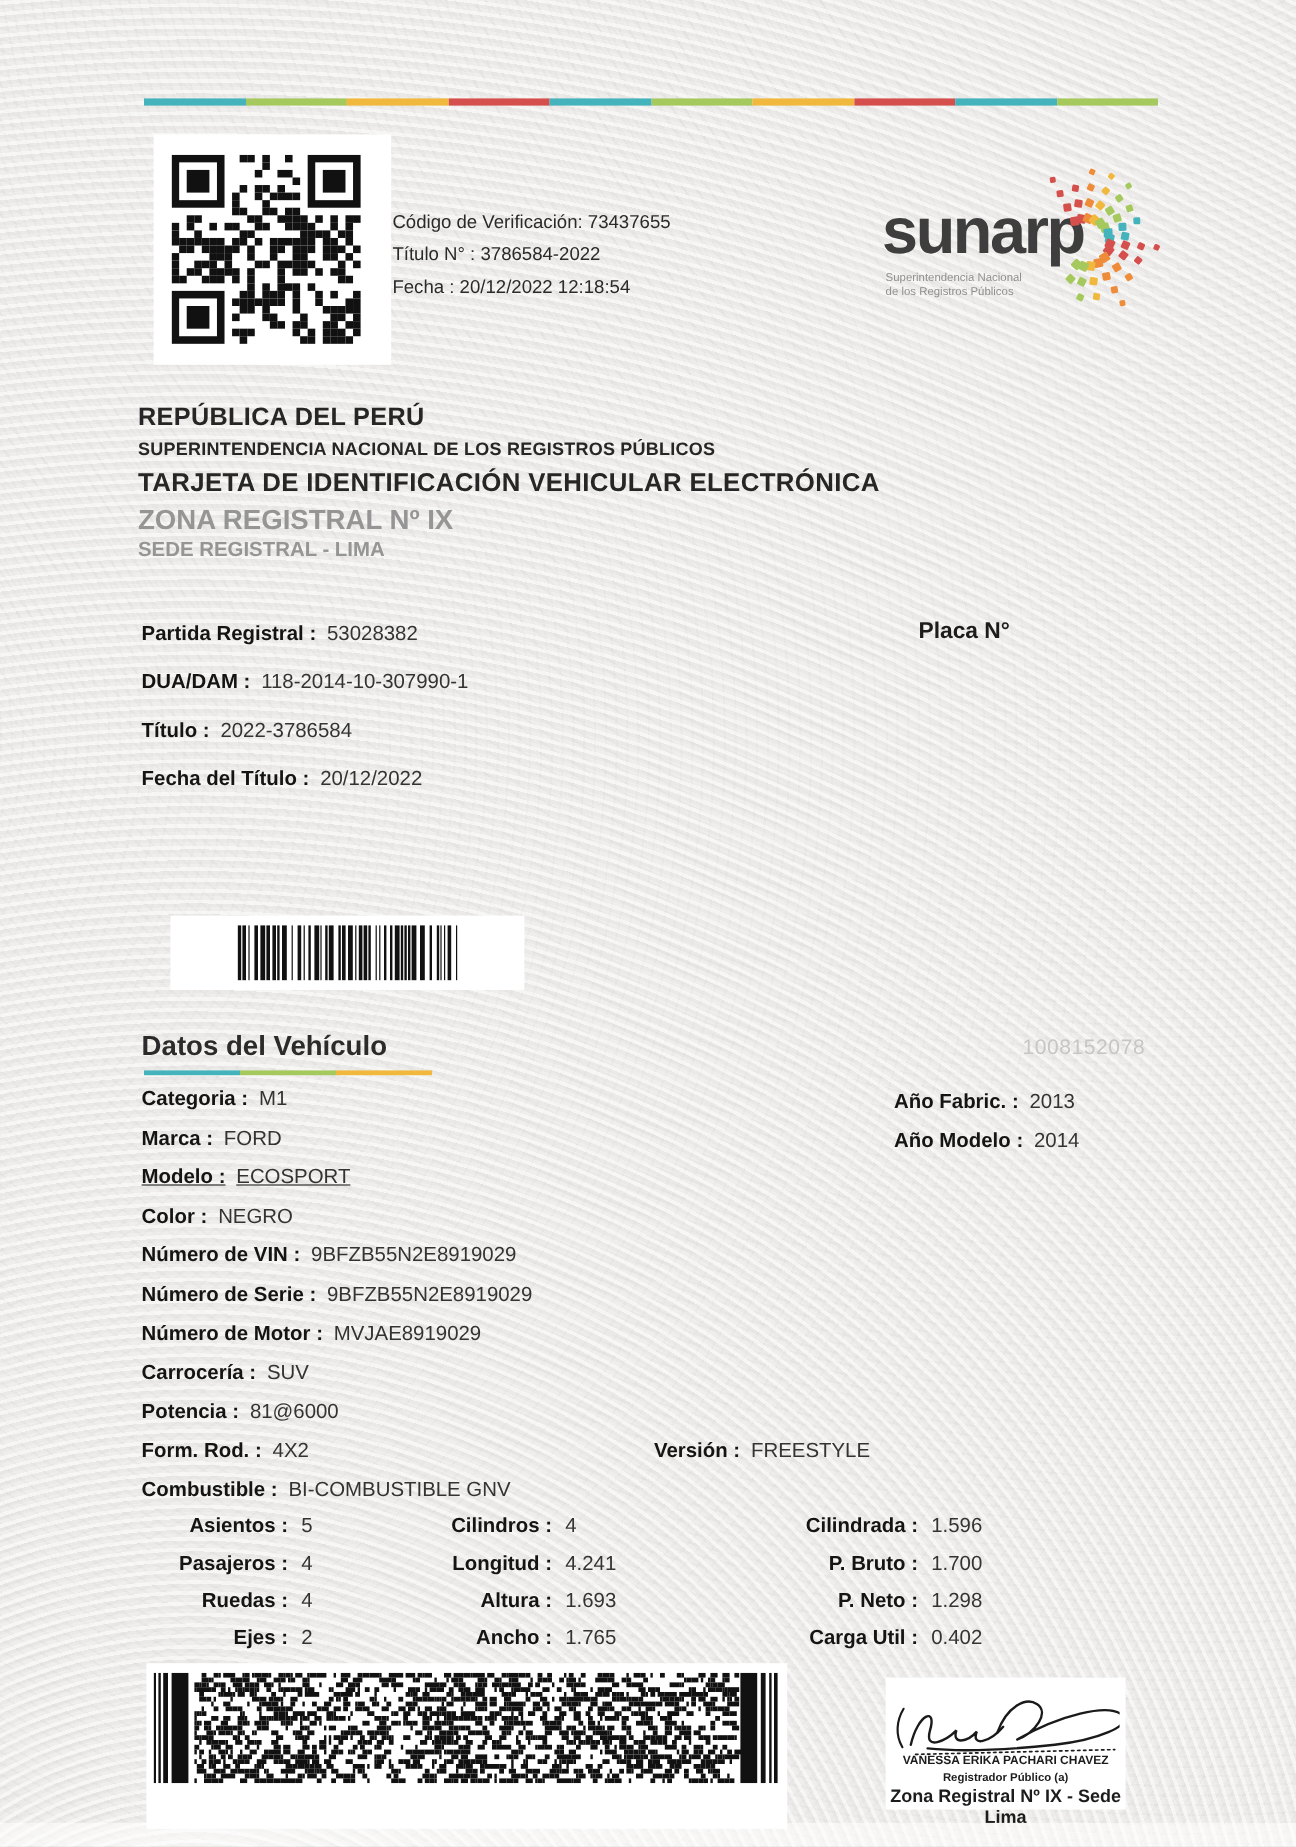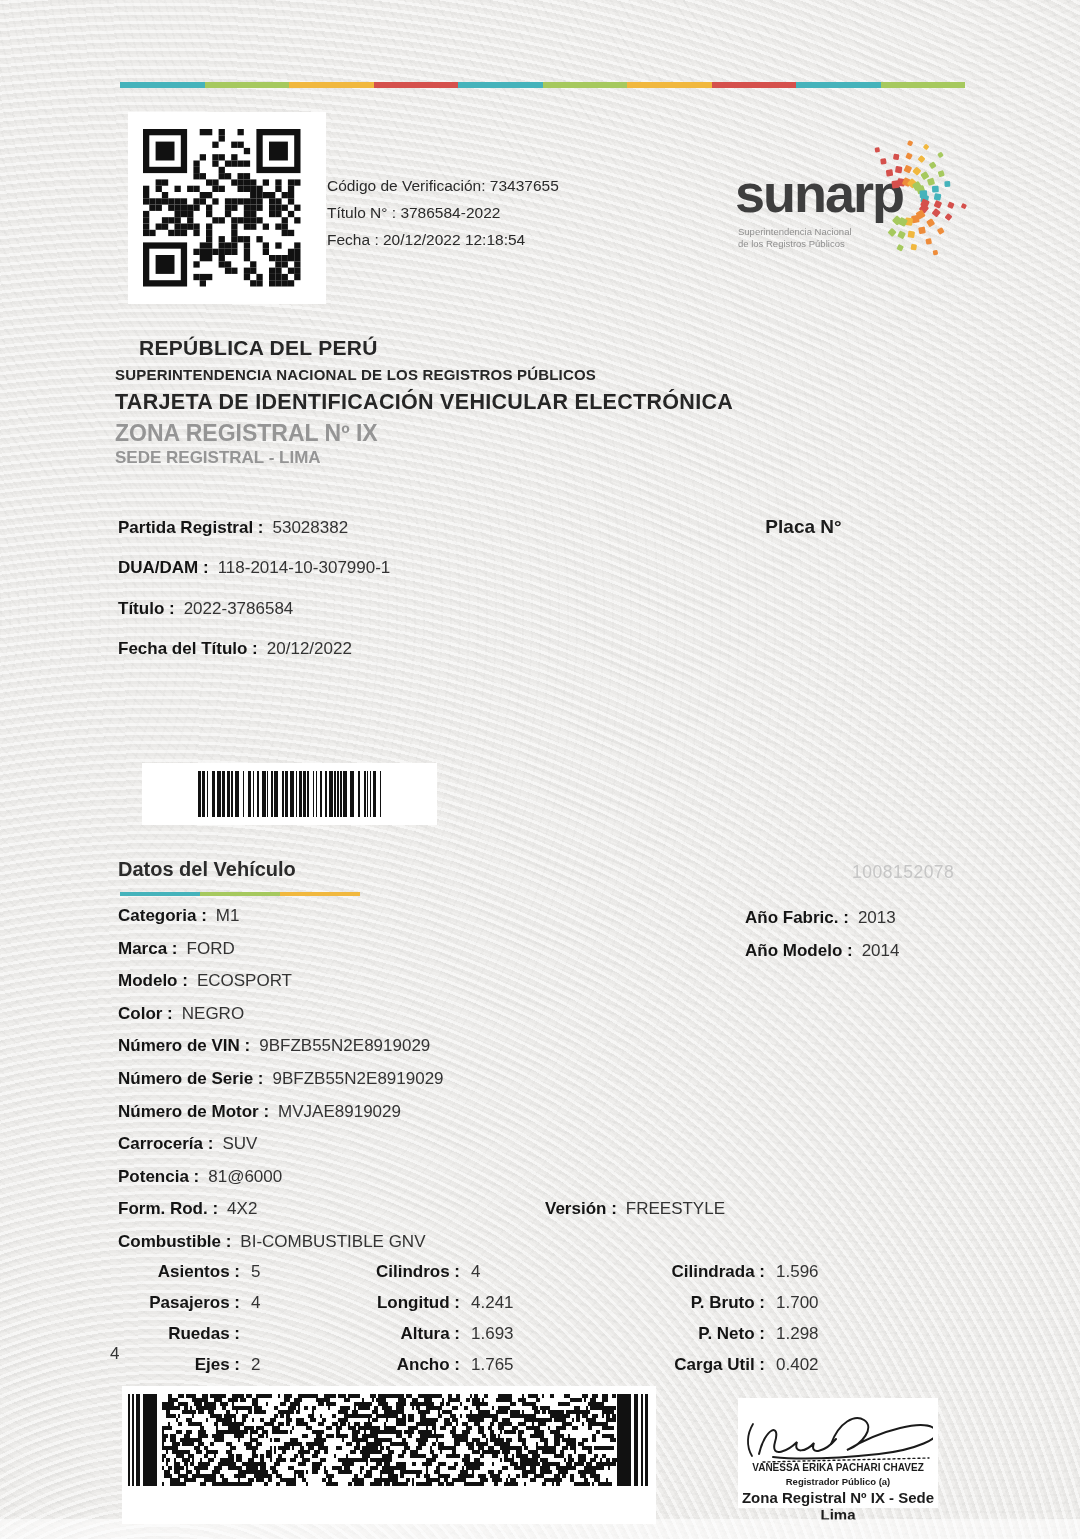--- a/index.html
+++ b/index.html
@@ -20,37 +20,37 @@
   .qr-box{left:128px;top:112px;width:198px;height:192px;background:#fff;}
   .qr-box svg{position:absolute;left:15px;top:17px;}
   .qr-texts{left:327px;top:172px;font-size:15.5px;color:#2a2a2a;line-height:27px;white-space:nowrap;}
   
   .logo{left:735px;top:122px;width:245px;height:160px;}
   .wordmark{position:absolute;left:0;top:40px;font-size:54px;font-weight:700;color:#3e3e3e;letter-spacing:-2px;}
   .tagline{position:absolute;left:3px;top:104px;font-size:9.5px;line-height:11.5px;color:#8f8f8f;}
   .burst{position:absolute;left:90px;top:-4px;}
   
   .hline{left:115px;white-space:nowrap;color:#262626;}
-  .h-rep{top:336px;font-size:21px;font-weight:800;letter-spacing:.3px;margin-left:24px;}
+  .h-rep{top:336px;font-size:21px;font-weight:800;letter-spacing:.3px;}
   .h-sup{top:366px;font-size:15px;font-weight:800;letter-spacing:.2px;}
   .h-tar{top:390px;font-size:21.5px;font-weight:800;letter-spacing:.3px;}
   .h-zon{top:420px;font-size:23px;font-weight:700;color:#959595;}
   .h-sed{top:448px;font-size:17px;font-weight:700;color:#959595;}
   
   .frow{position:absolute;white-space:nowrap;font-size:17px;color:#333;}
   .frow b{font-weight:800;color:#141414;margin-right:9px;}
   
   .placa-label{left:650px;top:516px;width:307px;text-align:center;font-size:19px;font-weight:800;color:#1c1c1c;}
   .placa-box{left:650px;top:548px;width:307px;height:104px;background:#fff;text-align:center;}
   .placa-box span{line-height:104px;font-size:56px;font-weight:800;color:#0f0f0f;letter-spacing:1px;}
   
   .bc1-box{left:142px;top:763px;width:295px;height:62px;background:#fff;}
   .bc1-box svg{position:absolute;left:56px;top:8px;}
   
-  .sec-title{left:118px;top:858px;font-size:20px;font-weight:800;color:#2b2b2b;}
+  .sec-title{left:118px;top:858px;font-size:23px;font-weight:800;color:#2b2b2b;}
   .sec-underline{left:120px;top:892px;width:240px;height:4px;display:flex;}
   .sec-underline div{flex:1;}
   .serial{left:852px;top:862px;font-size:17.5px;color:#c6c6c6;letter-spacing:.5px;}
   
   .spec{position:absolute;display:flex;font-size:17px;white-space:nowrap;}
   .spec b{display:inline-block;text-align:right;font-weight:800;color:#141414;margin-right:11px;}
   .spec span{color:#333;}
   
   .pdf-box{left:122px;top:1386px;width:534px;height:138px;background:#fff;}
   .pdf-box svg{position:absolute;left:6px;top:8px;}
@@ -434,21 +434,21 @@
   <div class="abs sec-underline" id="sec-underline">
       <div style="background: rgb(69, 179, 187);"></div>
       <div style="background: rgb(166, 201, 94);"></div>
       <div style="background: rgb(241, 184, 62);"></div>
     </div>
   <div class="abs serial">1008152078</div>
 
   <div id="veh-left">
       <div class="frow" style="left: 118px; top: 906px;"><b>Categoria :</b><span>M1</span></div>
       <div class="frow" style="left: 118px; top: 939px;"><b>Marca :</b><span>FORD</span></div>
-      <div class="frow" style="left: 118px; top: 971px;"><b>Modelo :</b><span>ECOSPORT</span></div>
+      <div class="frow" style="left: 118px; top: 971px; text-decoration: underline;"><b>Modelo :</b><span>ECOSPORT</span></div>
       <div class="frow" style="left: 118px; top: 1004px;"><b>Color :</b><span>NEGRO</span></div>
       <div class="frow" style="left: 118px; top: 1036px;"><b>Número de VIN :</b><span>9BFZB55N2E8919029</span></div>
       <div class="frow" style="left: 118px; top: 1069px;"><b>Número de Serie :</b><span>9BFZB55N2E8919029</span></div>
       <div class="frow" style="left: 118px; top: 1102px;"><b>Número de Motor :</b><span>MVJAE8919029</span></div>
       <div class="frow" style="left: 118px; top: 1134px;"><b>Carrocería :</b><span>SUV</span></div>
       <div class="frow" style="left: 118px; top: 1167px;"><b>Potencia :</b><span>81@6000</span></div>
       <div class="frow" style="left: 118px; top: 1199px;"><b>Form. Rod. :</b><span>4X2</span></div>
       <div class="frow" style="left: 118px; top: 1232px;"><b>Combustible :</b><span>BI-COMBUSTIBLE GNV</span></div>
       <div class="frow" style="left: 545px; top: 1199px;"><b>Versión :</b><span>FREESTYLE</span></div>
     </div>
@@ -458,21 +458,21 @@
     </div>
   <div id="specs">
       <div class="spec" style="left: 110px; top: 1262px;">
         <b style="width:130px">Asientos :</b>
         <span>5</span>
       </div>
       <div class="spec" style="left: 110px; top: 1293px;">
         <b style="width:130px">Pasajeros :</b>
         <span>4</span>
       </div>
-      <div class="spec" style="left: 110px; top: 1324px; flex-direction: column;">
+      <div class="spec" style="left: 110px; top: 1324px;">
         <b style="width:130px">Ruedas :</b>
         <span>4</span>
       </div>
       <div class="spec" style="left: 110px; top: 1355px;">
         <b style="width:130px">Ejes :</b>
         <span>2</span>
       </div>
       <div class="spec" style="left: 310px; top: 1262px;">
         <b style="width:150px">Cilindros :</b>
         <span>4</span>

